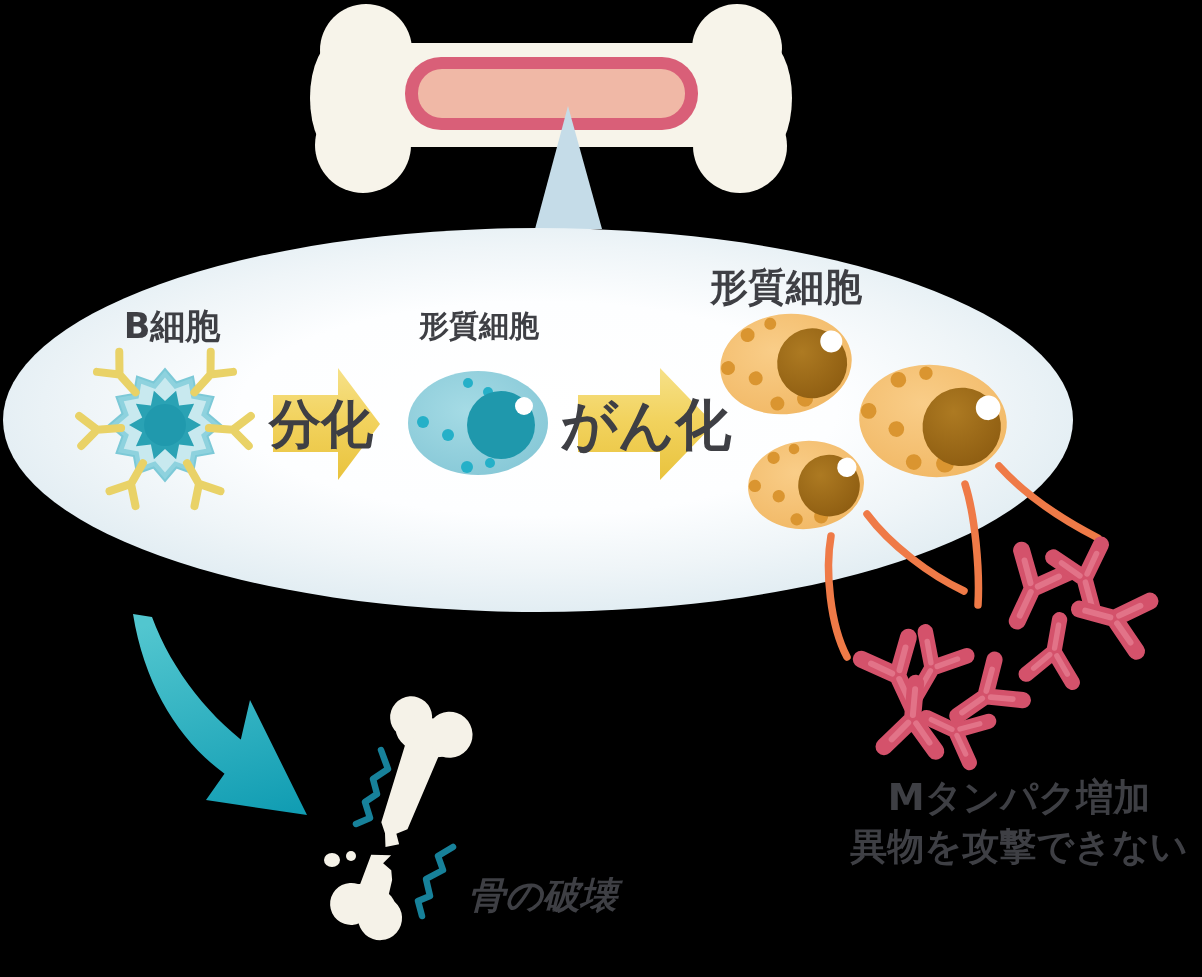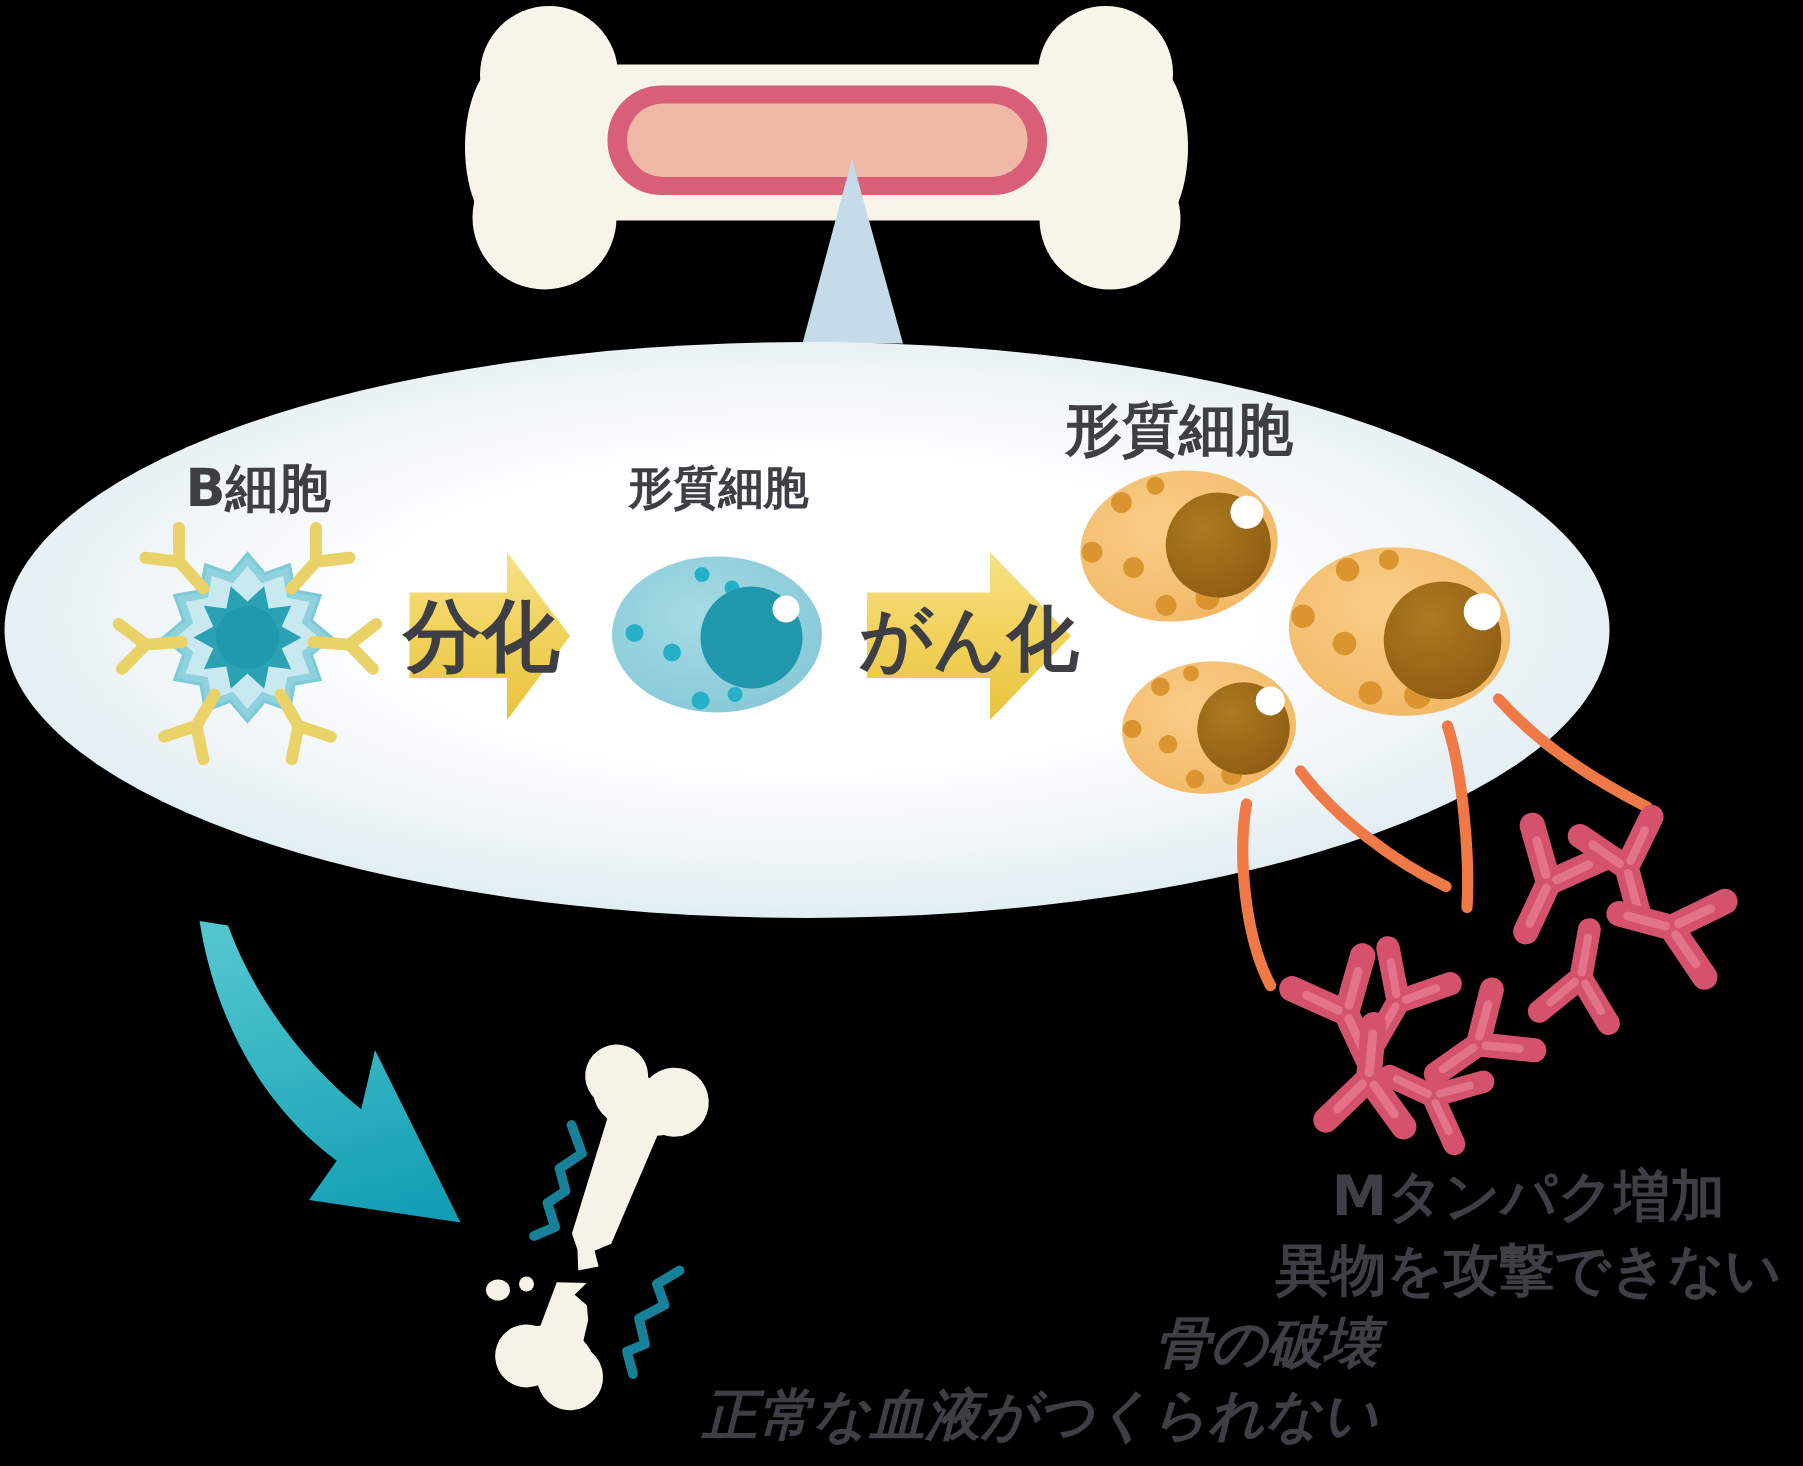--- a/index.html
+++ b/index.html
@@ -9,21 +9,21 @@
   }
   .art{position:absolute;left:0;top:0;}
   .lbl{
     position:absolute;transform:translate(-50%,-50%);
     color:#3e3f44;font-weight:700;white-space:nowrap;
   }
   #lbl-bcell{left:172px;top:326px;font-size:35px;}
   #lbl-plasma{left:479px;top:326px;font-size:30px;}
   #lbl-myeloma{left:786px;top:287px;font-size:38px;}
   #lbl-diff{left:321px;top:425px;font-size:52px;}
-  #lbl-cancer{left:646px;top:426px;font-size:48px;text-align:right;}
+  #lbl-cancer{left:646px;top:426px;font-size:56px;text-align:right;}
   .cap{position:absolute;color:#3e3f44;font-weight:700;}
   .cap div{white-space:nowrap;}
   #cap-mprotein{left:819px;top:773px;width:400px;font-size:37px;line-height:49px;text-align:center;}
   #cap-bone{left:468px;top:872px;font-size:37px;line-height:48px;text-align:right;font-style:italic;}
 </style>
 </head>
 <body>
 
 <div class="canvas">
 
@@ -176,16 +176,15 @@
   <div class="lbl" id="lbl-diff">分化</div>
   <div class="lbl" id="lbl-cancer">がん化</div>
 
   <div class="cap" id="cap-mprotein">
     <div>Mタンパク増加</div>
     <div>異物を攻撃できない</div>
   </div>
 
   <div class="cap" id="cap-bone">
     <div>骨の破壊</div>
-    <div>正常な血液がつくられない</div>
   </div>
 
 </div>
 
 </body></html>

